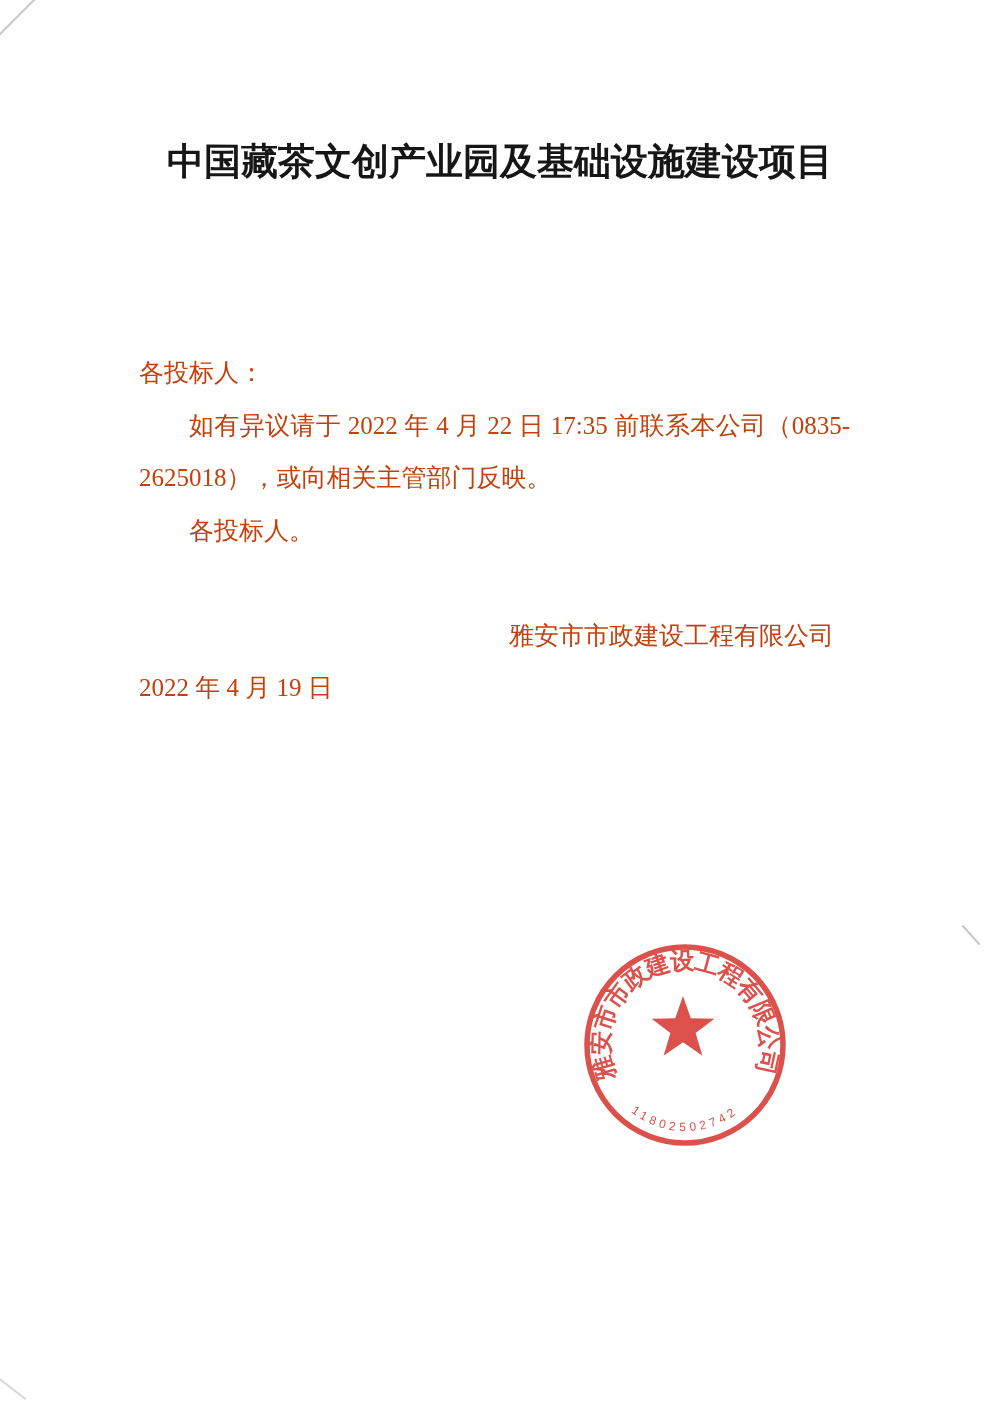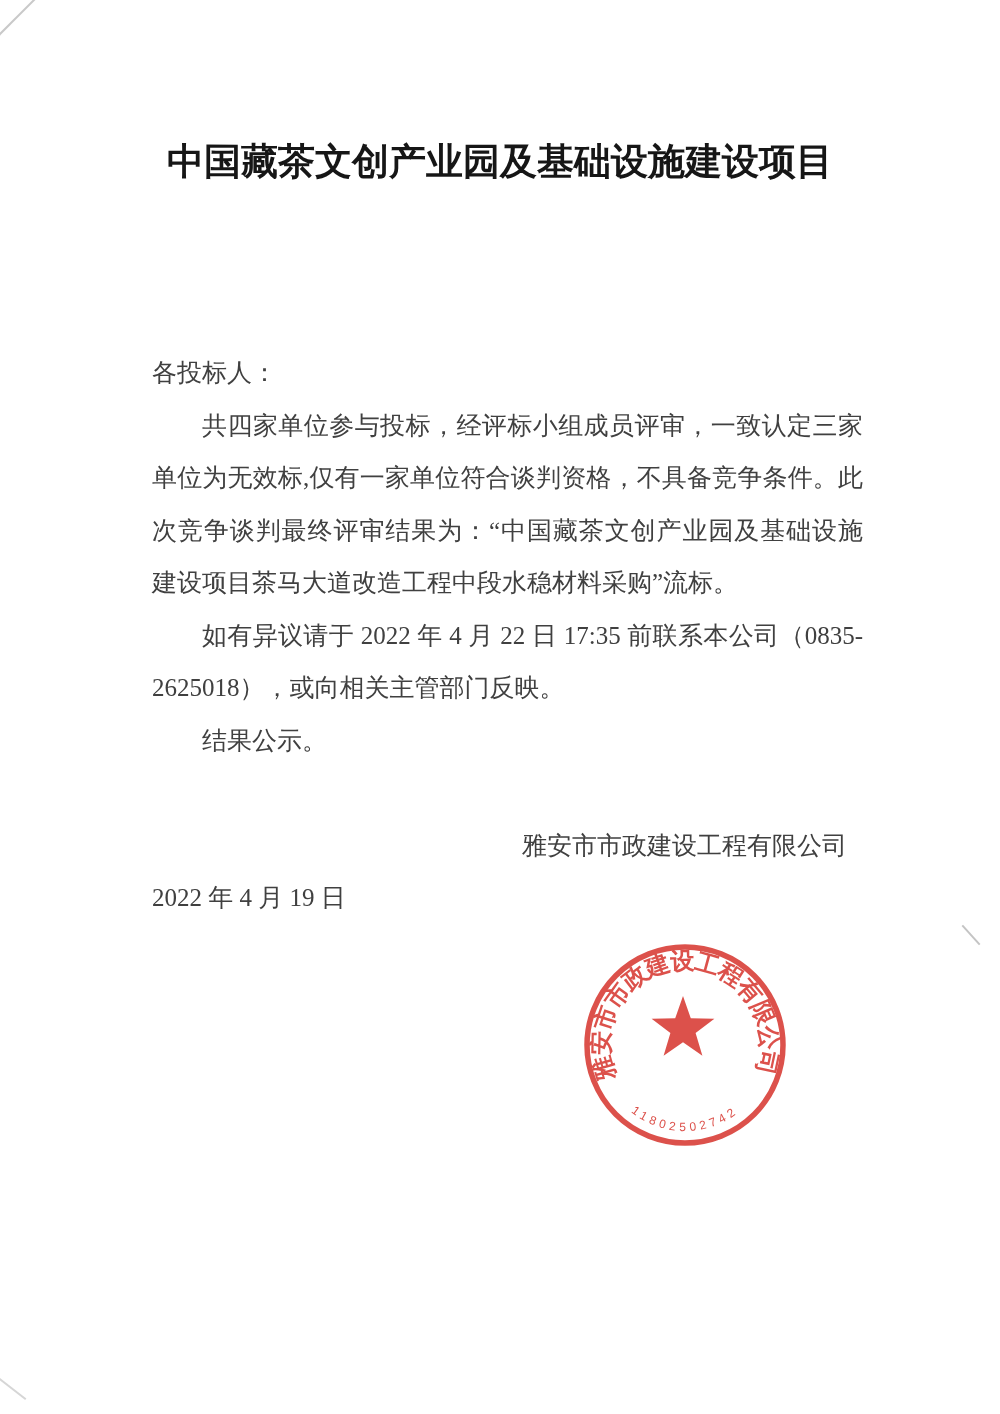--- a/index.html
+++ b/index.html
@@ -26,28 +26,28 @@
     font-family: "Liberation Sans", sans-serif;
     font-weight: 700;
     font-size: 37px;
     line-height: 52px;
     color: #161616;
     letter-spacing: 0px;
   }
   
   .body-block {
     position: absolute;
-    left: 152px;
+    left: 139px;
     top: 347px;
     width: 711px;
     font-size: 25px;
     line-height: 52.5px;
     text-align: justify;
     text-justify: inter-character;
-    color: #404040;
+    color: #c2410c;
   }
   .body-block p {
     margin: 0;
     padding: 0;
   }
   .para-indent {
     text-indent: 2em;
   }
   .uline {
     text-decoration: underline;
@@ -117,23 +117,22 @@
   <div class="artifact-topleft"></div>
   <div class="artifact-right"></div>
   <div class="artifact-bottomleft"></div>
 
   <div class="title-block">
     <div>中国藏茶文创产业园及基础设施建设项目</div>
   </div>
 
   <div class="body-block">
     <p>各投标人：</p>
-    <p class="para-indent">共四家单位参与投标，经评标小组成员评审，一致认定三家单位为无效标,仅有一家单位符合谈判资格，不具备竞争条件。此次竞争谈判最终评审结果为：“中国藏茶文创产业园及基础设施建设项目茶马大道改造工程中段水稳材料采购”流标。</p>
     <p class="para-indent">如有异议请于 2022 年 4 月 22 日 17:35 前联系本公司（0835-2625018），或向相关主管部门反映。</p>
-    <p class="para-indent">结果公示。</p>
+    <p class="para-indent">各投标人。</p>
 
     <span class="sig-company">雅安市市政建设工程有限公司</span>
     <span class="sig-date">2022 年 4 月 19 日</span>
   </div>
 
   <svg class="stamp" viewBox="-106 -106 212 212" xmlns="http://www.w3.org/2000/svg">
     <defs>
       <path id="seal-top-arc" d="M -68.9 32.1 A 76 76 0 1 1 68.9 32.1" fill="none"></path>
       <path id="seal-bottom-arc" d="M -67.8 53 A 86 86 0 0 0 67.8 53" fill="none"></path>
     </defs>

